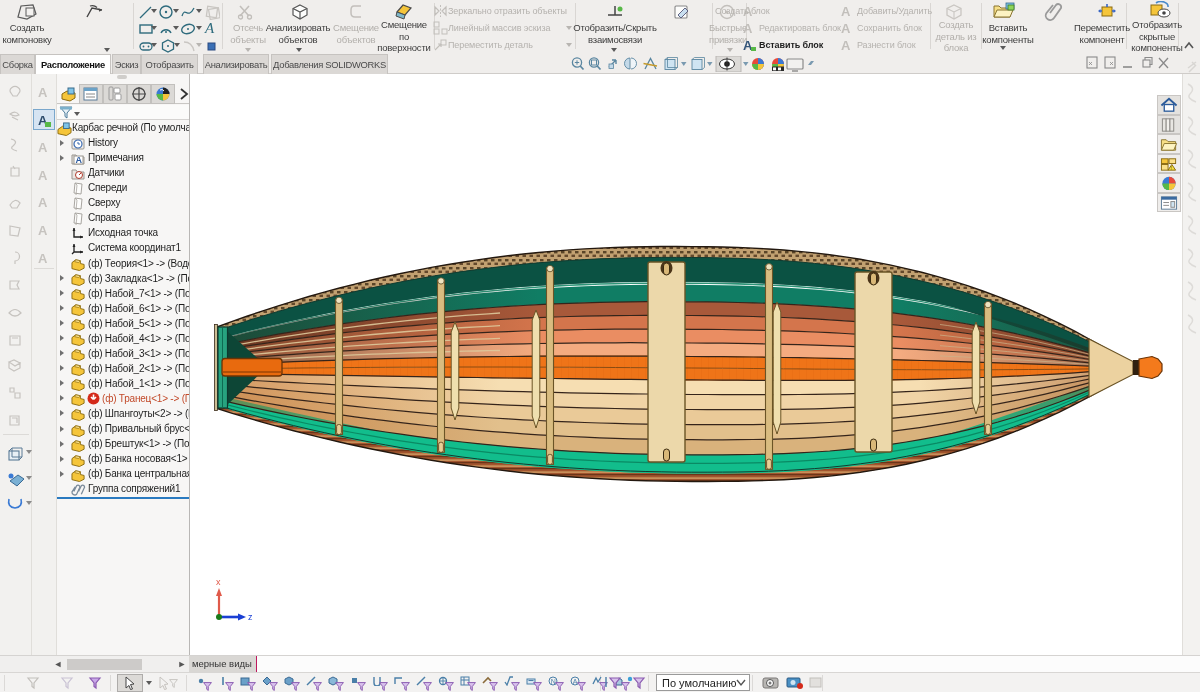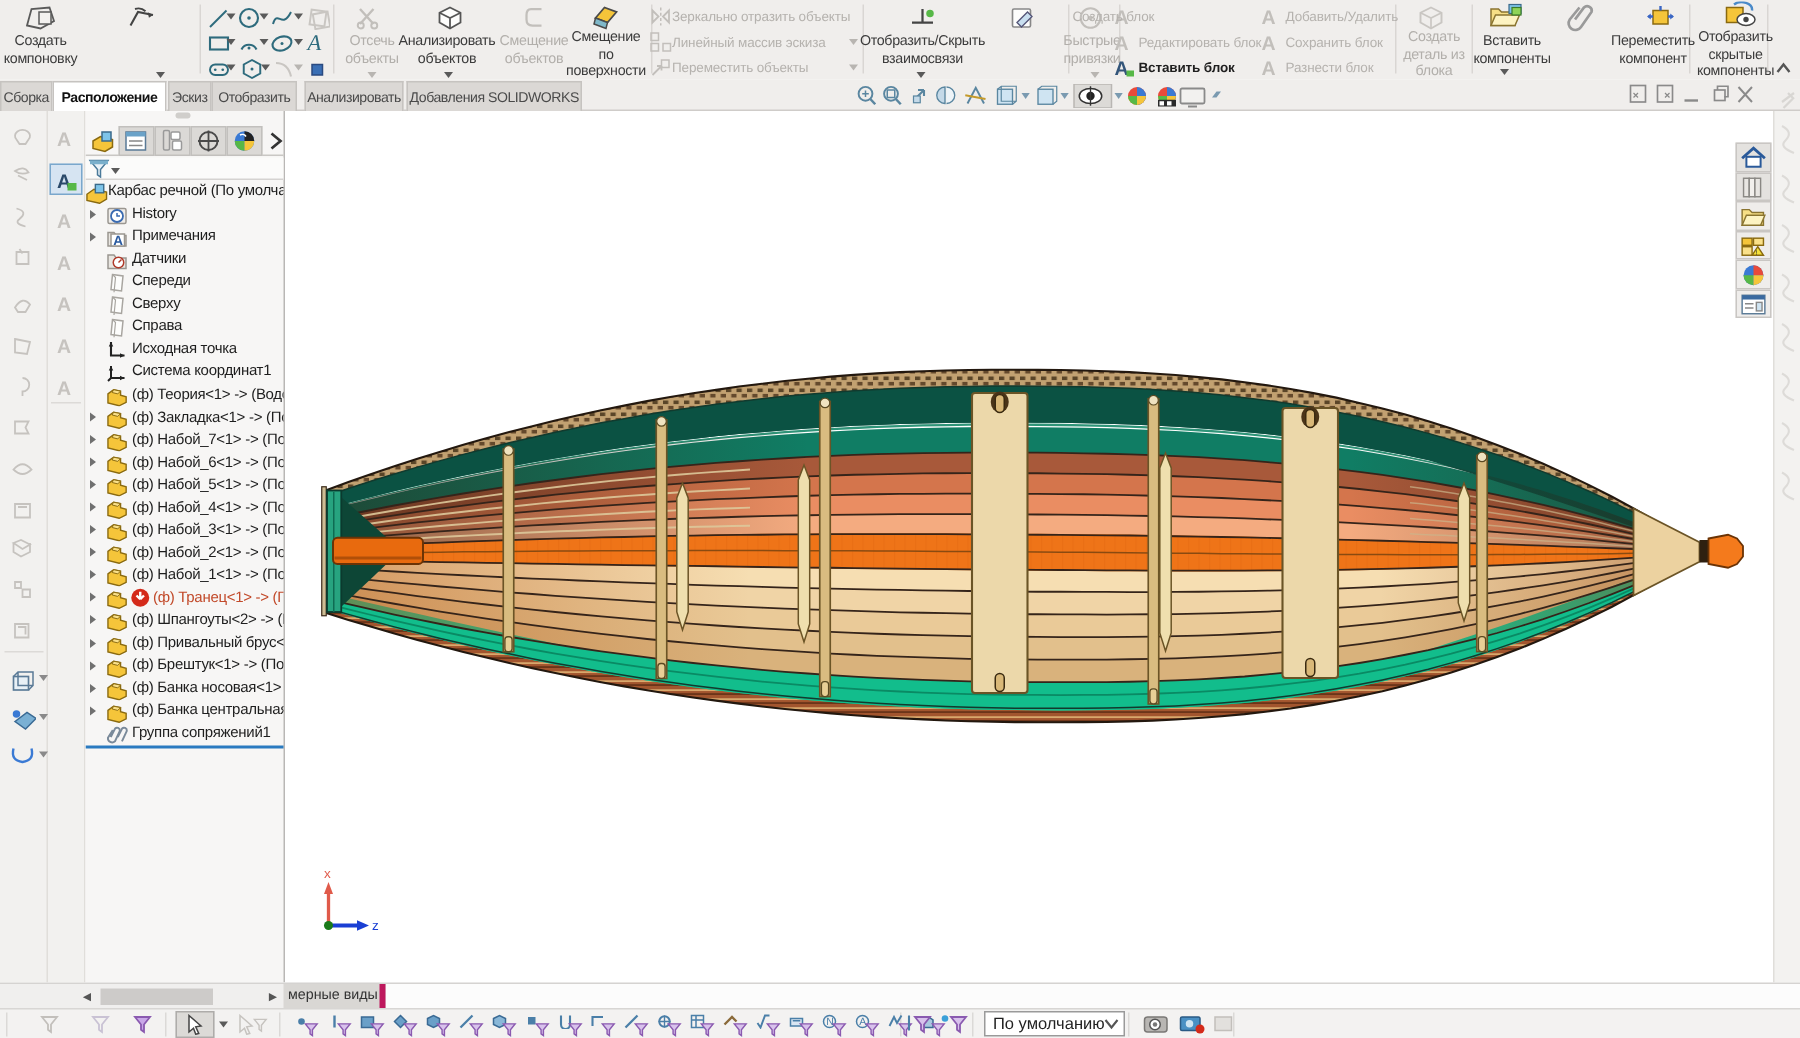--- a/index.html
+++ b/index.html
@@ -139,21 +139,21 @@
 <svg class="ico" style="left:433px;top:21px" width="15" height="14" viewBox="0 0 15 14">
         <rect x="1" y="8" width="5" height="5" fill="none" stroke="#c2bfbb"></rect>
         <rect x="9" y="8" width="5" height="5" fill="none" stroke="#c2bfbb"></rect>
         <rect x="1" y="1" width="5" height="5" fill="none" stroke="#c2bfbb"></rect>
       </svg>
 <div class="rrow" style="left:448px;top:23px">Линейный массив эскиза</div>
 <svg class="ico" style="left:433px;top:38px" width="15" height="14" viewBox="0 0 15 14">
         <path d="M2 12 L8 6 M8 6 l-3 0 m3 0 l0 3" stroke="#c2bfbb" stroke-width="1.2" fill="none"></path>
         <rect x="8" y="2" width="5" height="5" fill="none" stroke="#c2bfbb"></rect>
       </svg>
-<div class="rrow" style="left:448px;top:40px">Переместить объекты</div>
+<div class="rrow" style="left:448px;top:40px">Переместить деталь</div>
 <div class="caret g" style="left:566px;top:26px"></div>
 <div class="caret g" style="left:566px;top:43px"></div>
 <svg class="ico" style="left:604px;top:3px" width="22" height="18" viewBox="0 0 22 18">
         <line x1="11" y1="3" x2="11" y2="12" stroke="#444" stroke-width="1.5"></line>
         <line x1="4" y1="12" x2="18" y2="12" stroke="#444" stroke-width="1.5"></line>
         <circle cx="16" cy="6" r="2.5" fill="#57b847"></circle>
       </svg>
 <div class="rlab " style="left:540px;top:22px;width:150px">Отобразить/Скрыть
 взаимосвязи</div>
 <div class="caret" style="left:611px;top:48px"></div>
@@ -812,21 +812,21 @@
     </svg>
 <svg class="ico" style="left:1186px;top:60px" width="12" height="26" viewBox="0 0 12 26">
       <path d="M2 8 l8 -6 M6 2 l4 4 M3 12 l6 -6" stroke="#d8d6d3" stroke-width="1.5" fill="none"></path>
     </svg>
 <div id="btabs"></div>
 <div id="bscroll">
 <div style="position:absolute;left:52px;top:2px;width:12px;height:12px;color:#555;font-size:9px;line-height:12px;text-align:center">◄</div>
 <div style="position:absolute;left:67px;top:2.5px;width:75px;height:11px;background:#cdcbc9"></div>
 <div style="position:absolute;left:176px;top:2px;width:12px;height:12px;color:#555;font-size:9px;line-height:12px;text-align:center">►</div>
 </div>
-<div style="position:absolute;left:189px;top:656px;width:68px;height:16px;background:#d9d7d4;border-right:4px solid #be185d;font-size:9.5px;color:#333;padding:2px 0 0 3px;white-space:nowrap;overflow:hidden">мерные виды</div>
+<div style="position:absolute;left:189px;top:656px;width:68px;height:16px;background:#d9d7d4;border-right:1px solid #be185d;font-size:9.5px;color:#333;padding:2px 0 0 3px;white-space:nowrap;overflow:hidden">мерные виды</div>
 <div id="status">
 <div class="vline" style="left:4px"></div>
 <div class="vline" style="left:110px"></div>
 <div class="vline" style="left:186px"></div>
 <div class="vline" style="left:600px"></div>
 <div class="vline" style="left:648px"></div>
 <div class="vline" style="left:752px"></div>
 <div class="vline" style="left:822px"></div>
 <svg class="ico" style="left:26px;top:3px" width="14" height="14" viewBox="0 0 14 14">
         <path d="M2 2 h10 l-4 5 v5 l-2 -1.5 V7 Z" fill="none" stroke="#c2bfbb" stroke-width="1.2"></path>

